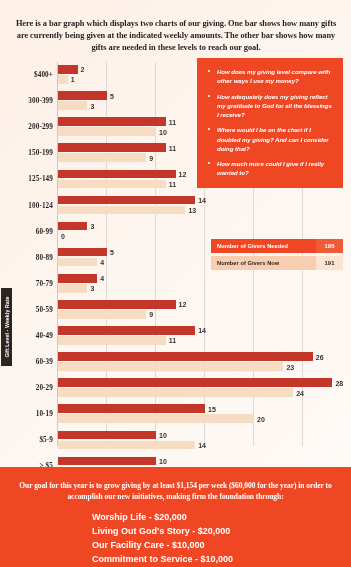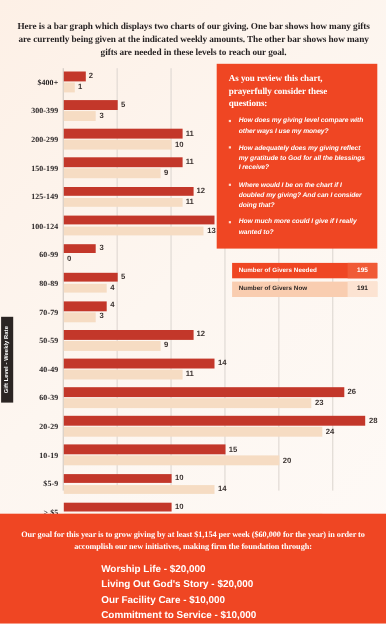--- a/index.html
+++ b/index.html
@@ -491,21 +491,20 @@
     <div class="legend-key">Number of Givers Needed</div>
     <div class="legend-count">195</div>
   </div>
   <div class="legend-row now">
     <div class="legend-key">Number of Givers Now</div>
     <div class="legend-count">191</div>
   </div>
 </div>
 
 <div class="callout">
-  <div class="callout-title">As you review this chart, prayerfully consider these questions:</div>
   <ul>
       <li><span class="bullet"></span><span>How does my giving level compare with other ways I use my money?</span></li>
       <li><span class="bullet"></span><span>How adequately does my giving reflect my gratitude to God for all the blessings I receive?</span></li>
       <li><span class="bullet"></span><span>Where would I be on the chart if I doubled my giving? And can I consider doing that?</span></li>
       <li><span class="bullet"></span><span>How much more could I give if I really wanted to?</span></li>
     </ul>
 </div>
 
 <div class="footer">
   <div class="footer-goal">Our goal for this year is to grow giving by at least $1,154 per week ($60,000 for the year) in order to accomplish our new initiatives, making firm the foundation through:</div>

